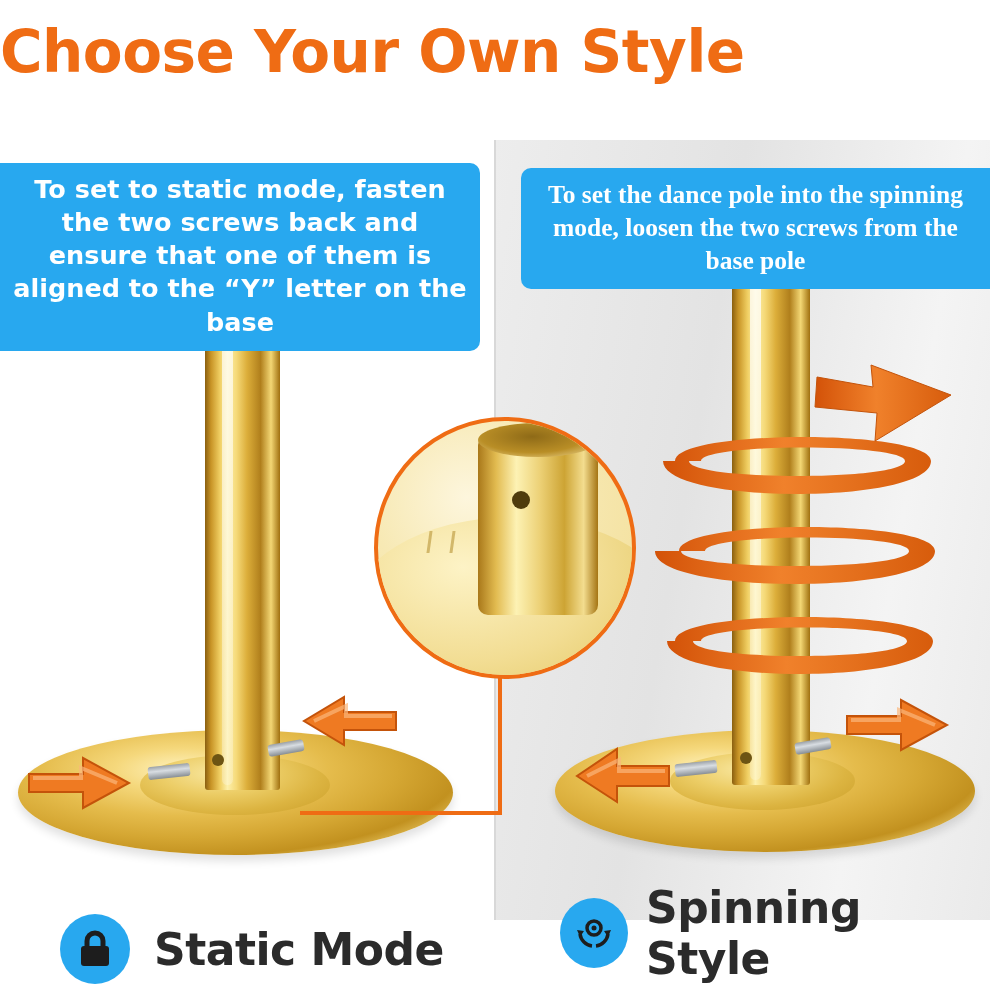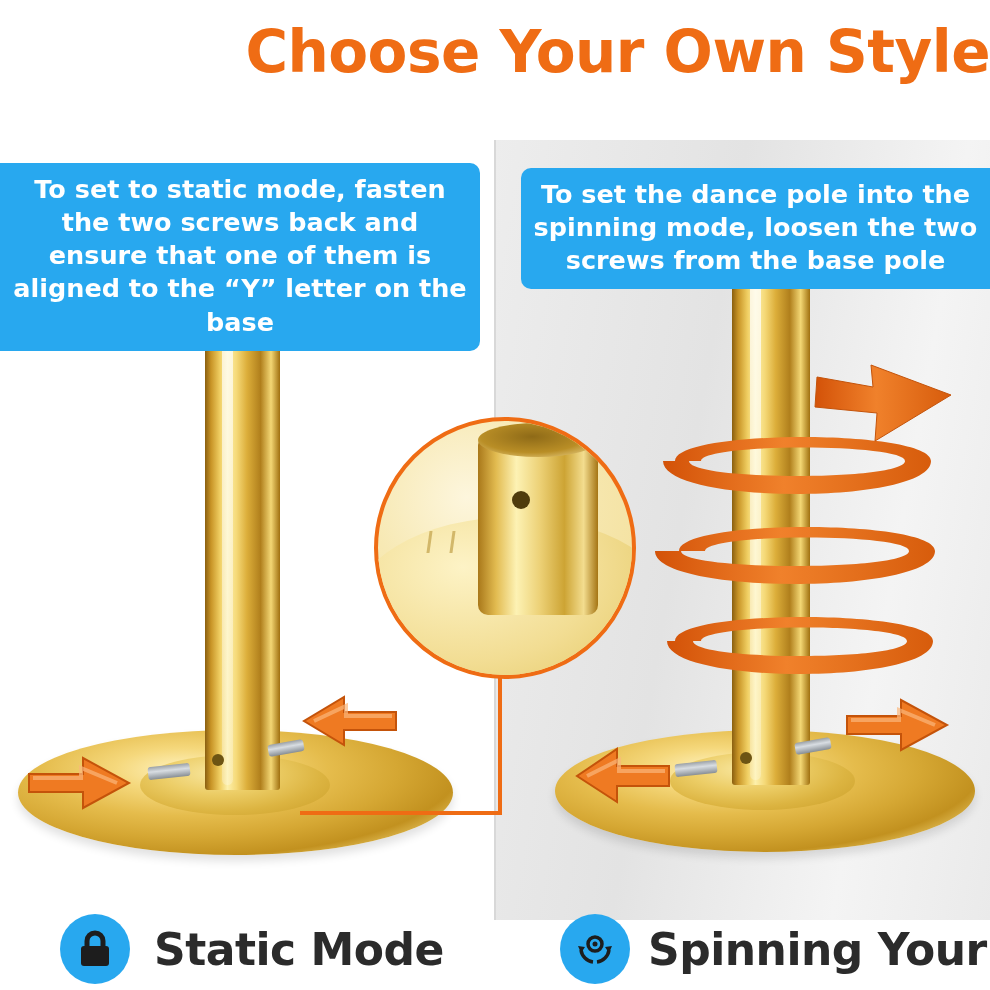--- a/index.html
+++ b/index.html
@@ -14,21 +14,21 @@
     position: relative;
     width: 990px; height: 990px;
     background: #ffffff;
     overflow: hidden;
   }
 
   
   .title {
     position: absolute;
     top: 18px; left: 0; width: 990px;
-    text-align: right;
+    text-align: left;
     font-size: 58px;
     font-weight: bold;
     letter-spacing: -0.5px;
     color: #ef6c14;
     font-family: "DejaVu Sans", sans-serif;
   }
 
   
   .panel {
     position: absolute;
@@ -57,20 +57,21 @@
   }
   .caption-left {
     left: 0; top: 163px; width: 480px;
     font-size: 25.5px;
     border-radius: 0 10px 10px 0;
   }
   .caption-right {
     left: 521px; top: 168px; width: 469px;
     font-size: 25.5px;
     border-radius: 10px 0 0 10px;
+    font-family: Liberation Serif, serif;
   }
 
   
   .mode-row {
     position: absolute;
     bottom: 6px;
     display: flex;
     align-items: center;
     gap: 18px;
   }
@@ -245,16 +246,16 @@
     <div class="badge">
       <svg width="42" height="42" viewBox="0 0 42 42">
         <circle cx="21" cy="16" r="7" fill="none" stroke="#1d1d1d" stroke-width="3.5"></circle>
         <circle cx="21" cy="16" r="2.5" fill="#1d1d1d"></circle>
         <path d="M7 22 a14 14 0 0 0 12 12" fill="none" stroke="#1d1d1d" stroke-width="3.5"></path>
         <path d="M35 22 a14 14 0 0 1 -12 12" fill="none" stroke="#1d1d1d" stroke-width="3.5"></path>
         <path d="M4 18 L7 25 L11 19 Z" fill="#1d1d1d"></path>
         <path d="M38 18 L35 25 L31 19 Z" fill="#1d1d1d"></path>
       </svg>
     </div>
-    <div class="mode-label">Spinning Your</div>
+    <div class="mode-label">Spinning Style</div>
   </div>
 
 </div>
 
 </body></html>

